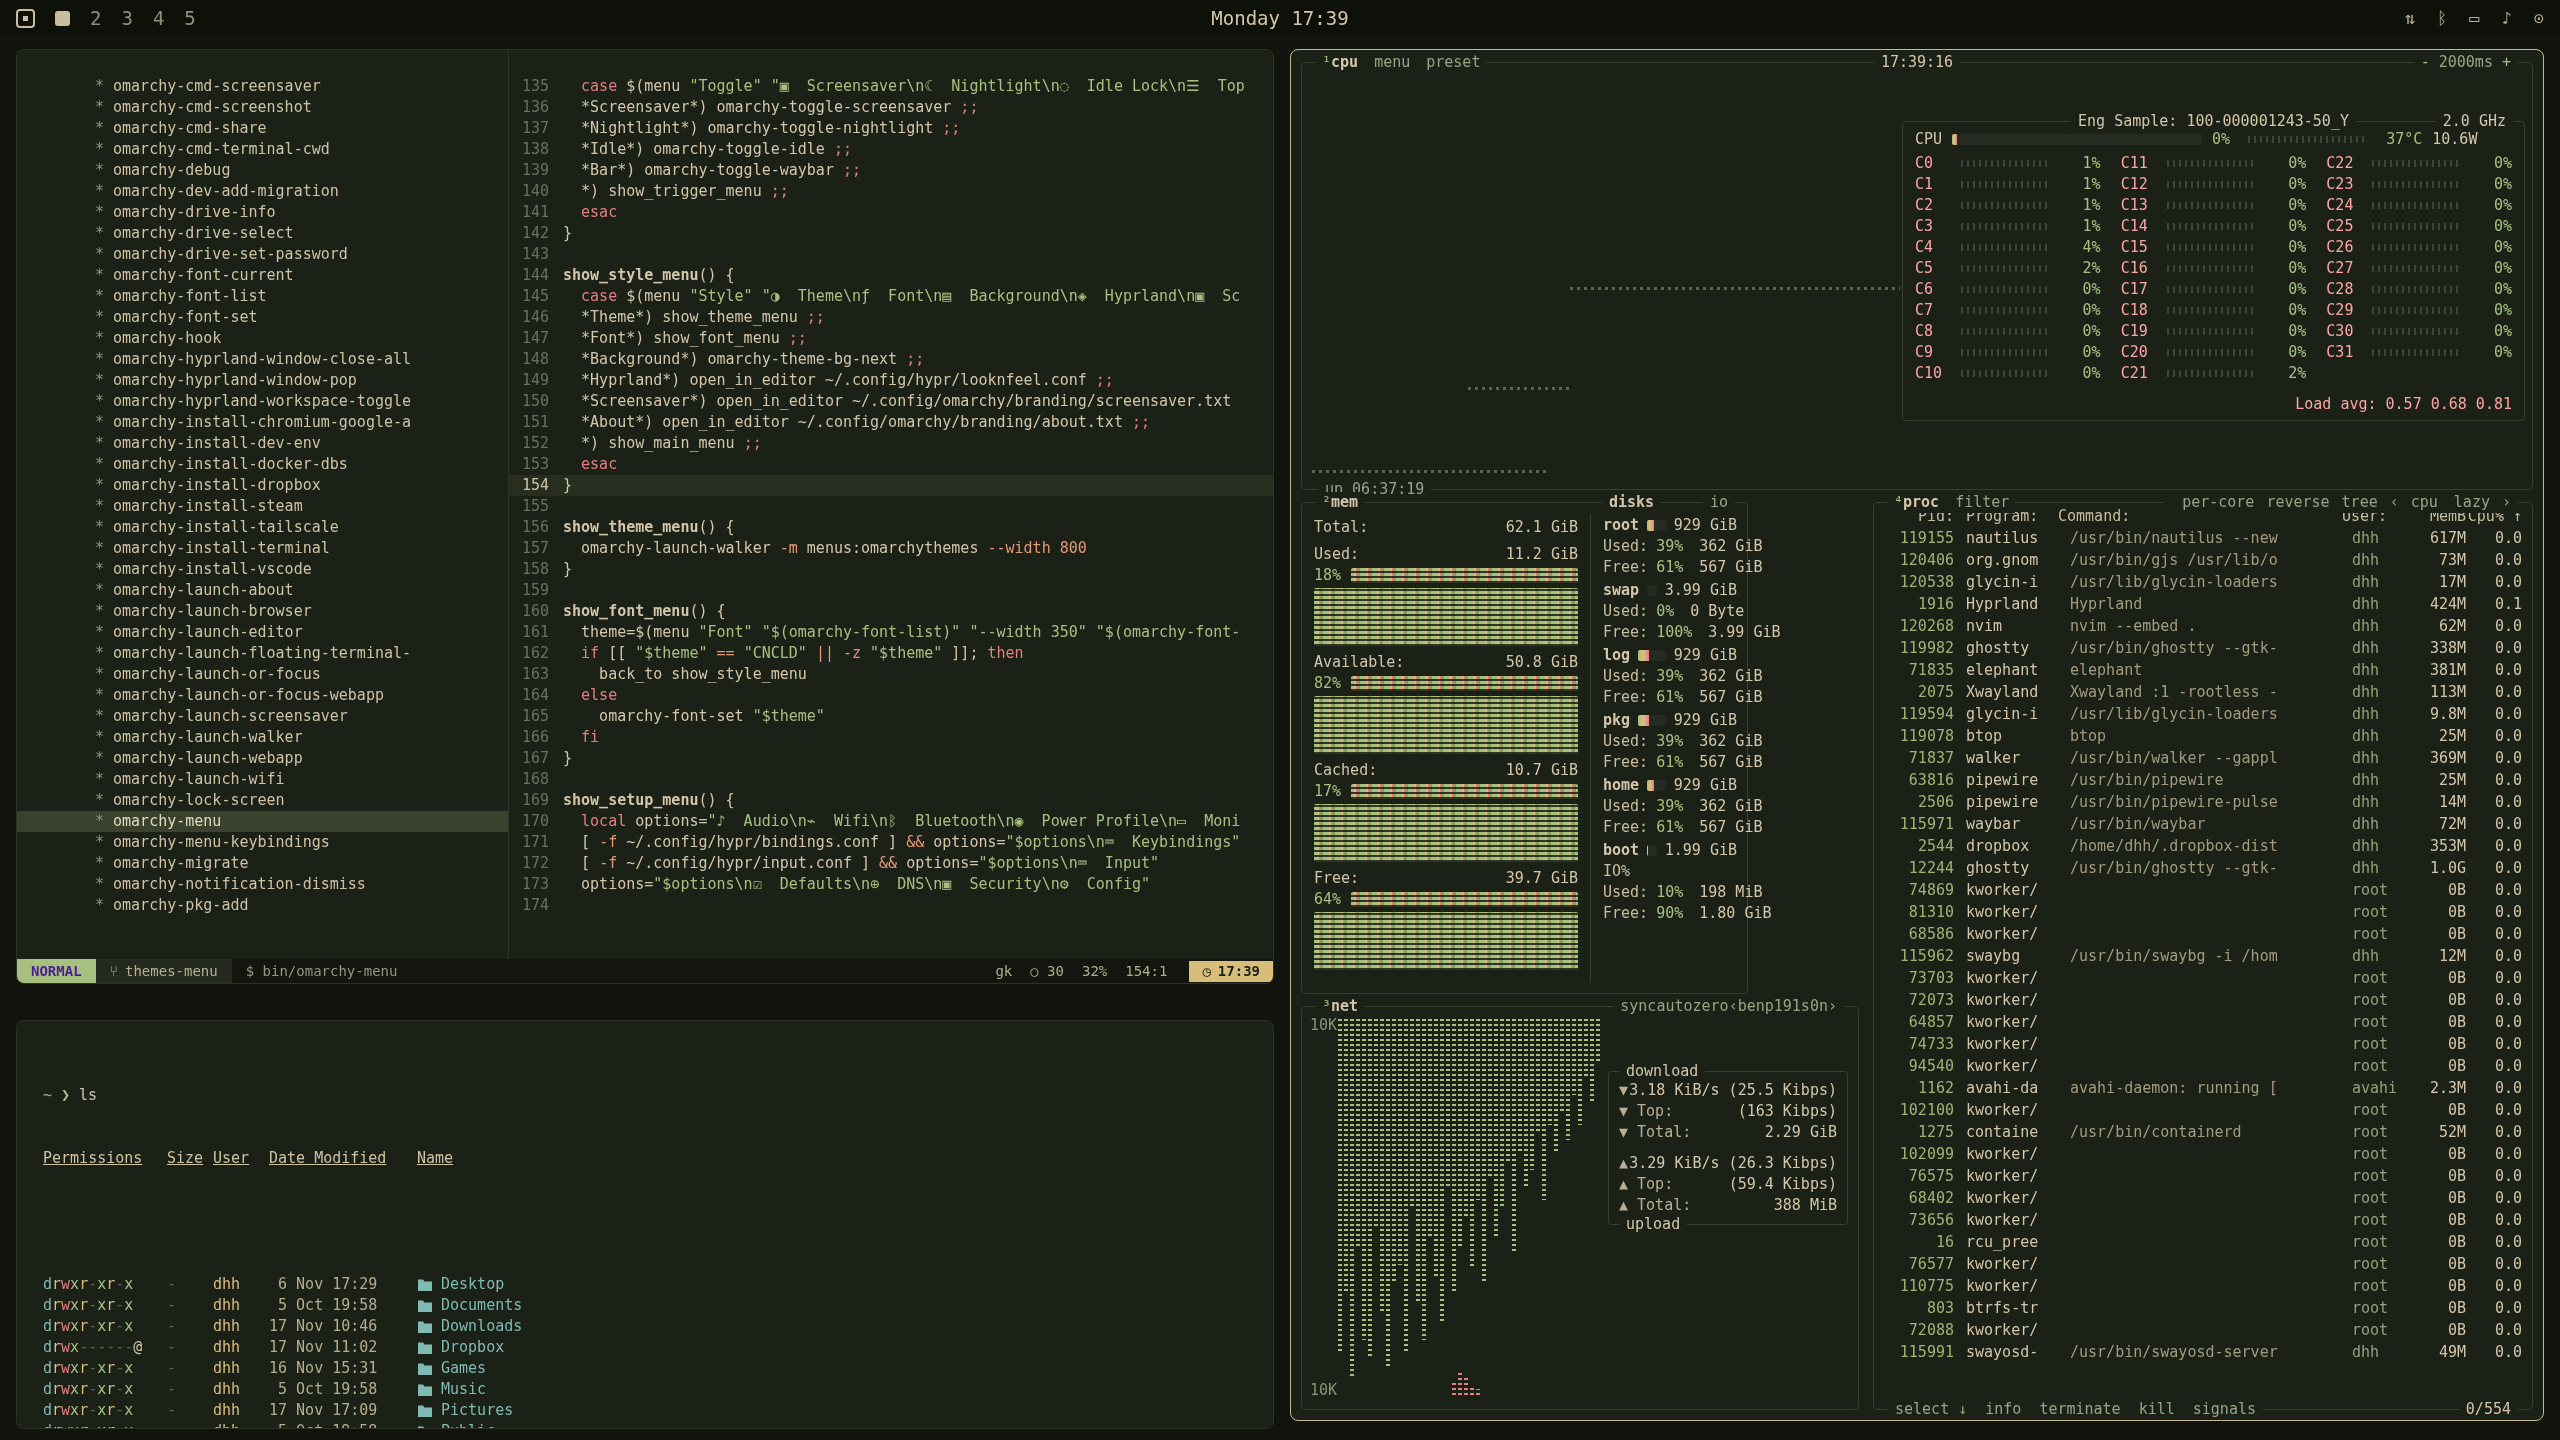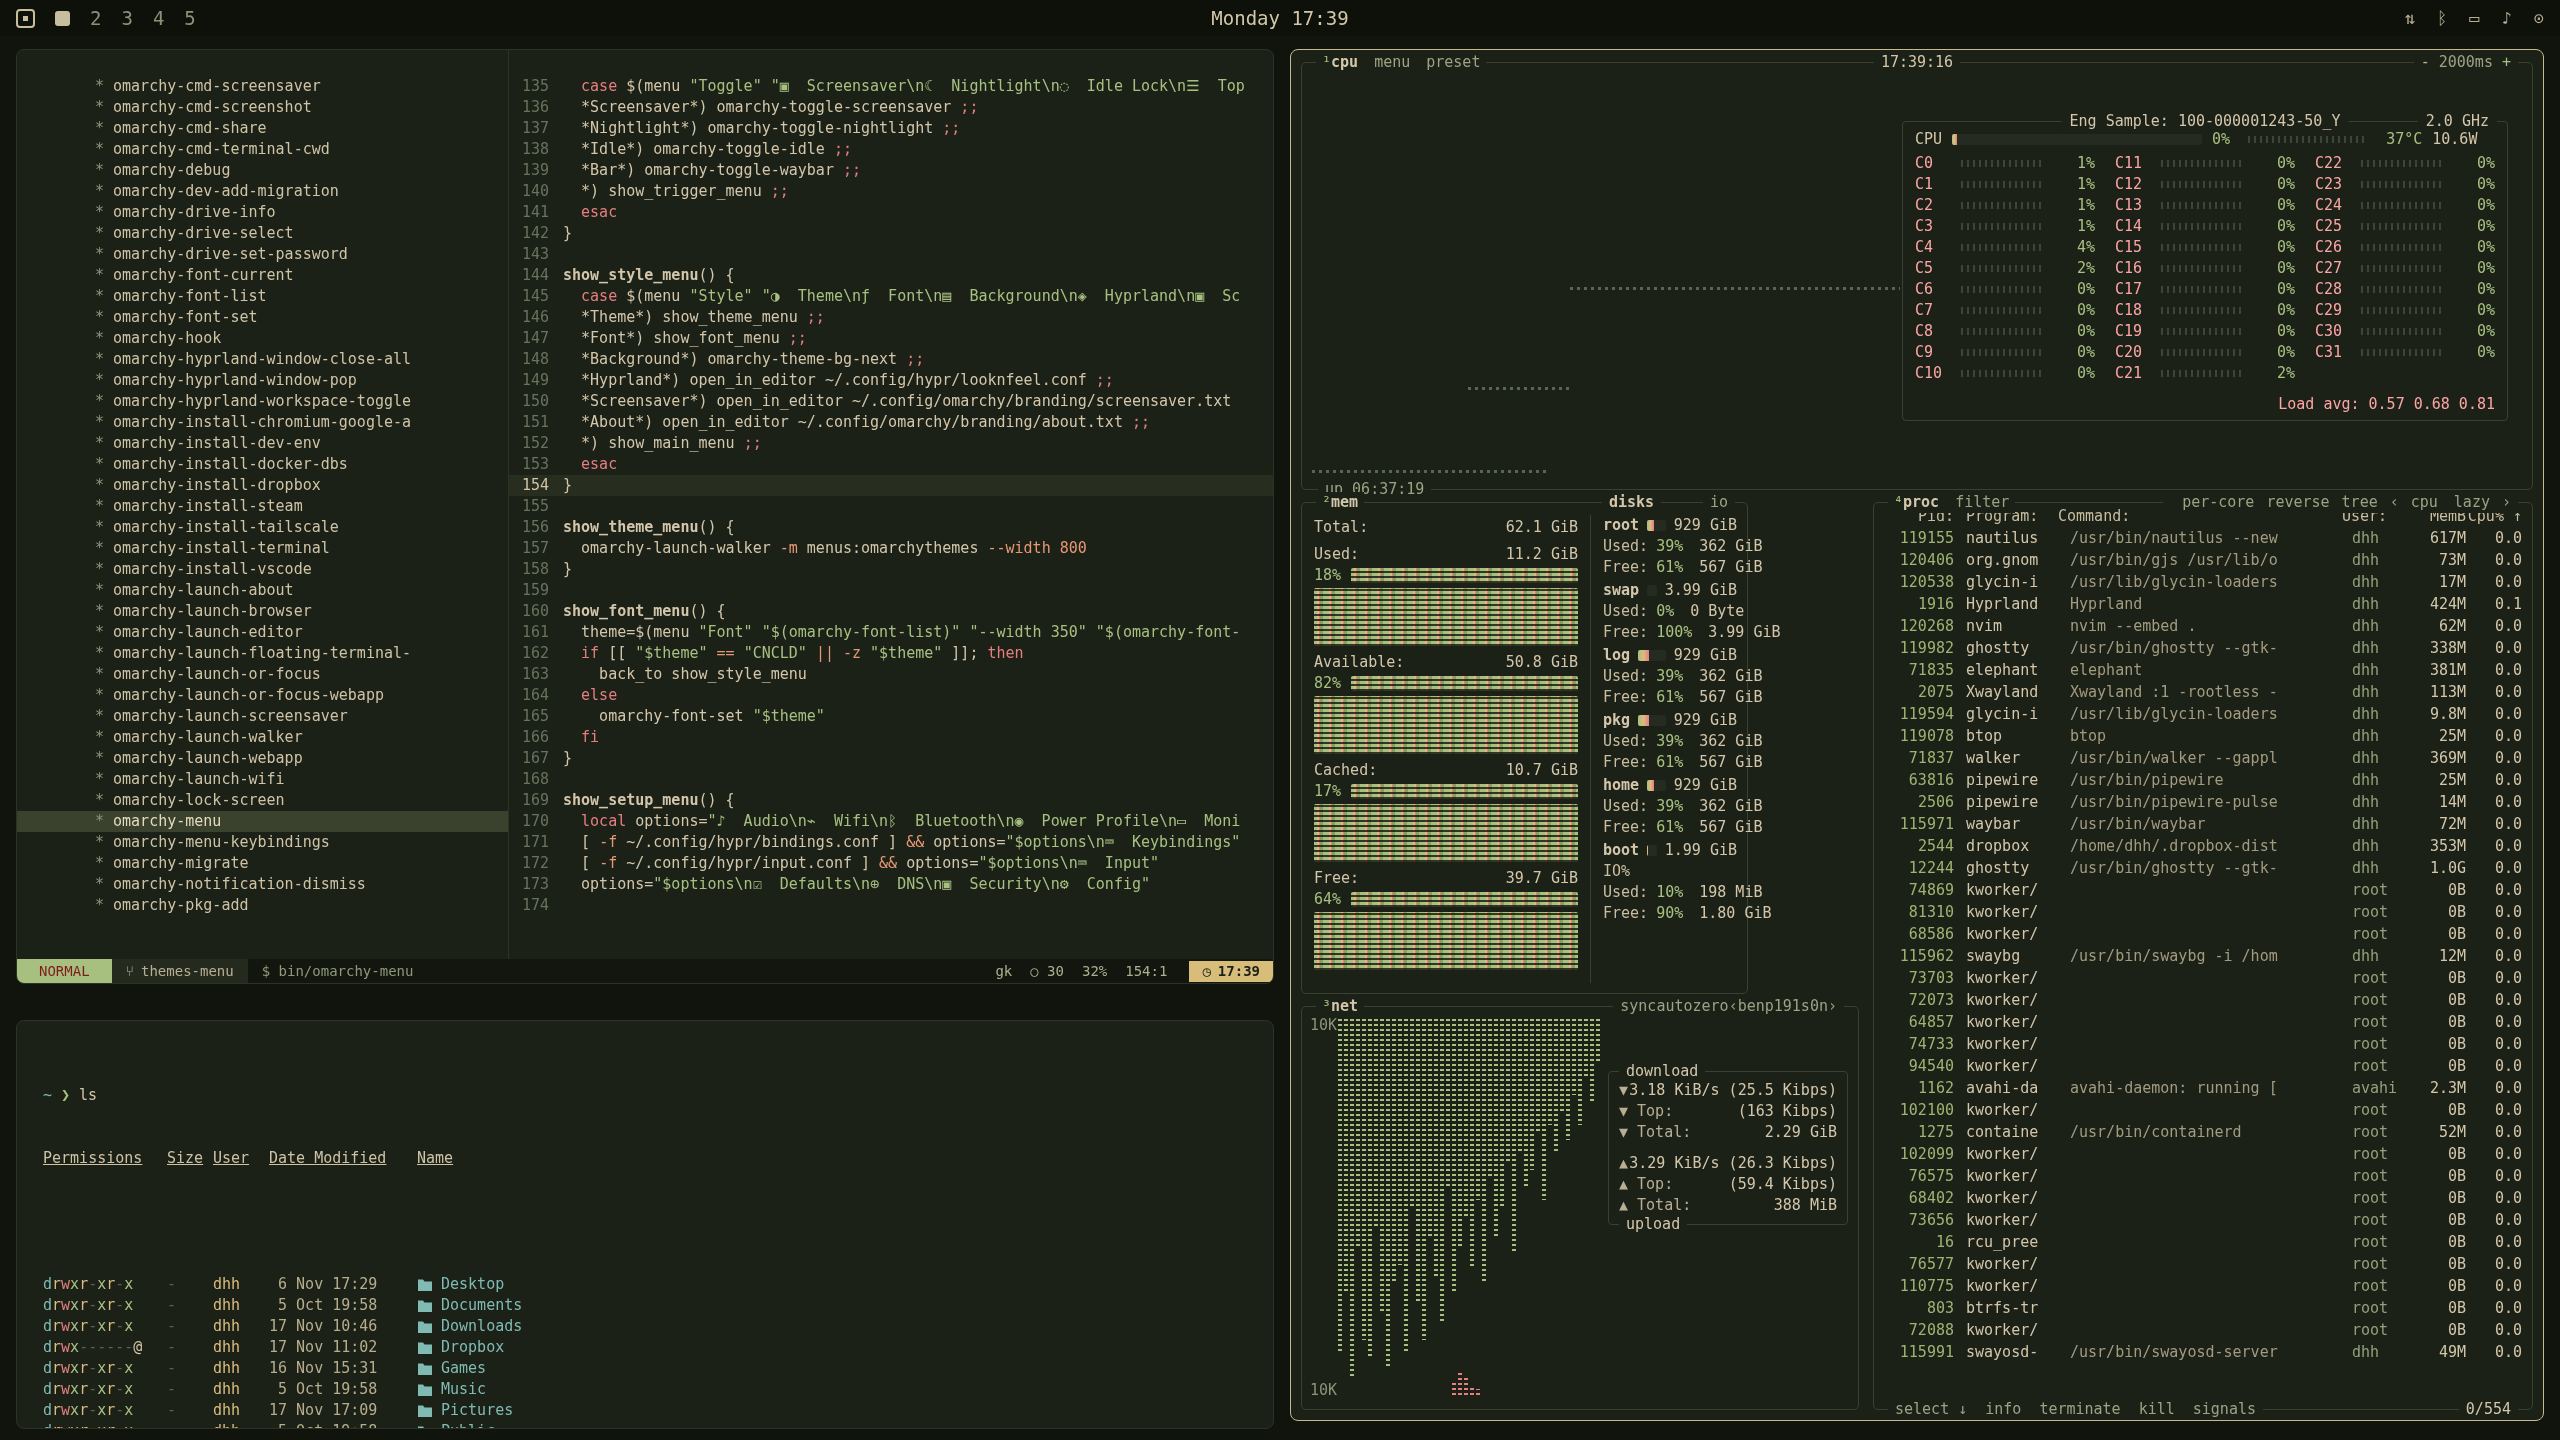--- a/index.html
+++ b/index.html
@@ -35,21 +35,21 @@
   .ln{width:54px;text-align:right;padding-right:14px;color:#68735d;flex:none}
   .cl[data-cur="true"] .ln{color:#cfc3a6}
   .lc{flex:1;overflow:hidden}
   .lc [data-c="k"]{color:#e67e80}
   .lc [data-c="s"]{color:#a7c080}
   .lc [data-c="o"]{color:#e69875}
   .lc [data-c="n"]{color:#e69875}
   .lc [data-c="f"]{color:#d3c6aa;font-weight:bold}
   .lc [data-c="t"]{color:#d3c6aa}
   .sb{height:24px;background:#12160e;display:flex;align-items:center;font-size:14px}
-  .sb .mode{background:#a7c080;color:#7f1d1d;font-weight:normal;padding:0 22px;height:100%;display:flex;align-items:center}
+  .sb .mode{background:#a7c080;color:#4c1d95;font-weight:bold;padding:0 14px;height:100%;display:flex;align-items:center}
   .sb .branch{background:#242b1e;padding:0 14px;height:100%;display:flex;align-items:center;gap:7px;color:#b9ae93}
   .sb .file{padding:0 14px;color:#8f987c}
   .sb .right{margin-left:auto;display:flex;align-items:flex-end;gap:20px}
   .sb .rseg{color:#a8b18e}
   .sb .time{background:#d8bc7a;color:#1c2118;font-weight:bold;padding:0 13px;height:100%;display:flex;align-items:center;gap:7px;margin-left:2px}
 
   
   .term{left:16px;top:1020px;width:1258px;height:409px;padding:22px 26px;white-space:pre}
   .trow{height:21px;display:flex;align-items:center}
   .c-perm{width:124px}.c-size{width:46px;color:#59614f}.c-user{width:56px;color:#dbbc7f}
@@ -66,21 +66,21 @@
   .btn{color:#9aa383}
   .tl{position:absolute;top:-11px;left:14px;background:#1c2118;padding:0 6px;display:flex;gap:16px;height:21px;align-items:center}
   .tc{position:absolute;top:-11px;left:50%;transform:translateX(-50%);background:#1c2118;padding:0 7px}
   .trr{position:absolute;top:-11px;right:14px;background:#1c2118;padding:0 7px;color:#9aa383}
   .trr .pm{color:#a7c080}
   .cpubox{left:10px;top:12px;width:1232px;height:428px}
   .dot{position:absolute;height:3px;background-image:repeating-linear-gradient(90deg,#5a6550 0 3px,transparent 3px 7px)}
   .l1{top:224px;left:268px;width:330px}
   .l2{top:324px;left:166px;width:102px}
   .l3{bottom:16px;left:10px;width:238px}
-  .cpanel{position:absolute;left:600px;top:58px;right:24px;height:300px;border:1px solid #39412f;border-radius:4px;padding:6px 12px 0}
+  .cpanel{position:absolute;left:600px;top:58px;right:7px;height:300px;border:1px solid #39412f;border-radius:4px;padding:6px 12px 0}
   .ptitle{position:absolute;top:-11px;left:50%;transform:translateX(-50%);background:#1c2118;padding:0 8px;color:#d3c6aa}
   .pfreq{position:absolute;top:-11px;right:10px;background:#1c2118;padding:0 8px;color:#d3c6aa}
   .cpurow{display:flex;align-items:center;height:23px;gap:10px;white-space:pre}
   .meter{position:relative;height:11px;background:#252b20;border-radius:2px;overflow:hidden;flex:1}
   .meter.big{max-width:250px}
   .meter i{position:absolute;left:0;top:0;bottom:0;display:block}
   .fill-used{background:linear-gradient(90deg,#a7c080,#dbbc7f,#e67e80)}
   .fill-free{background:#a7c080}
   .lead{flex:1;height:7px;align-self:center;margin:0 8px;
         background-image:repeating-linear-gradient(90deg,#3d4536 0 2px,transparent 2px 6px)}

